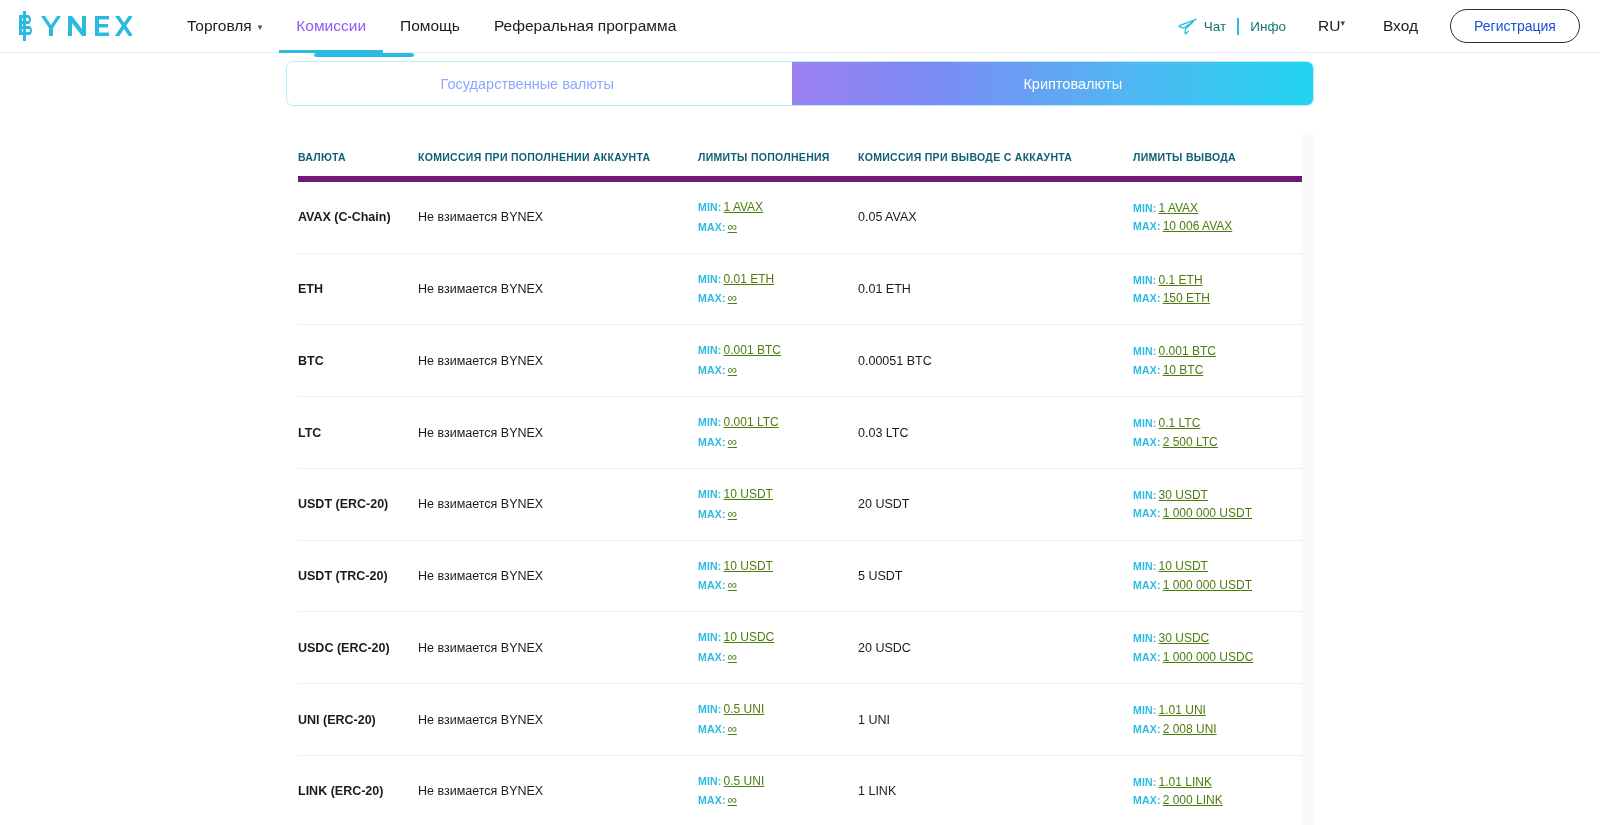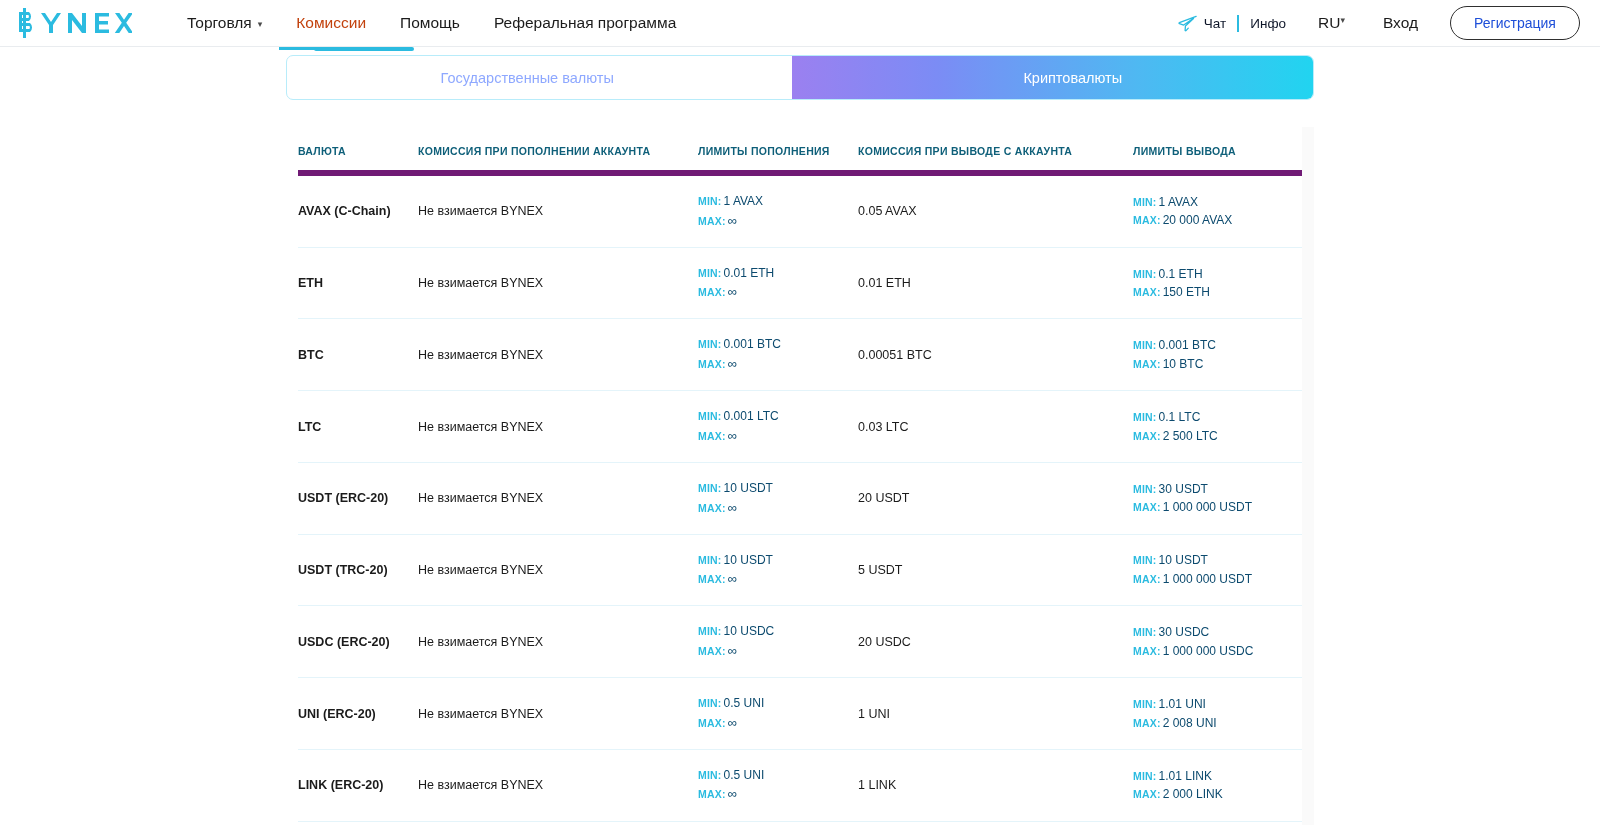--- a/index.html
+++ b/index.html
@@ -10,21 +10,21 @@
     overflow: hidden;
     background: #ffffff;
     font-family: "Liberation Sans", "DejaVu Sans", sans-serif;
     color: #1b1b1b;
     -webkit-font-smoothing: antialiased;
   }
 
   
   .header {
     position: relative;
-    height: 47px;
+    height: 53px;
     display: flex;
     align-items: center;
     background: #ffffff;
     border-bottom: 1px solid #e9ecef;
     padding: 0 20px 0 8px;
   }
   .logo {
     display: flex;
     align-items: center;
     height: 53px;
@@ -52,41 +52,41 @@
     white-space: nowrap;
   }
   .nav-item .caret {
     margin-left: 6px;
     font-size: 9px;
     line-height: 1;
     position: relative;
     top: 1px;
     color: #4a4a4a;
   }
-  .nav-item.active { color: #c2410c; }
+  .nav-item.active { color: #8b5cf6; }
   .nav-item.active::after {
     content: "";
     position: absolute;
     left: 0; right: 0; bottom: 0;
     height: 3px;
     background: #2bbbe0;
   }
 
   .header-right {
     margin-left: auto;
     display: flex;
     align-items: center;
     gap: 0;
   }
   .chat-group {
     display: flex;
     align-items: center;
     gap: 7px;
     font-size: 13.5px;
-    color: #0f172a;
+    color: #0f766e;
     margin-right: 18px;
   }
   .chat-group .tg-icon { display: flex; align-items: center; }
   .chat-link { cursor: pointer; }
   .chat-sep {
     width: 2px;
     height: 17px;
     background: #2bbbe0;
     margin: 0 4px;
   }
@@ -220,21 +220,21 @@
   td.fee { font-size: 12.5px; color: #2e2e2e; }
   td.lim { line-height: 1.55; }
   .lim-line { white-space: nowrap; font-size: 12px; }
   .lim-lbl {
     color: #2bbbe0;
     font-size: 10.5px;
     font-weight: bold;
     letter-spacing: 0.2px;
     margin-right: 2px;
   }
-  .lim-val { color: #0c4a6e; }
+  .lim-val { color: #4d7c0f; text-decoration: underline; }
   .inf { font-size: 13px; letter-spacing: 0; }
 </style>
 </head>
 <body>
 
 <div class="header">
 
   <div class="logo">
     <svg width="118" height="30" viewBox="0 0 118 30" aria-hidden="true">
       <g fill="#2bbbe0">
@@ -328,21 +328,21 @@
             <tr>
               <td class="cur">AVAX (C-Chain)</td>
               <td class="fee">Не взимается BYNEX</td>
               <td class="lim">
                 <div class="lim-line"><span class="lim-lbl">MIN:</span><span class="lim-val">1 AVAX</span></div>
                 <div class="lim-line"><span class="lim-lbl">MAX:</span><span class="lim-val inf">∞</span></div>
               </td>
               <td class="fee">0.05 AVAX</td>
               <td class="lim">
                 <div class="lim-line"><span class="lim-lbl">MIN:</span><span class="lim-val">1 AVAX</span></div>
-                <div class="lim-line"><span class="lim-lbl">MAX:</span><span class="lim-val">20 000 AVAX</span></div>
+                <div class="lim-line"><span class="lim-lbl">MAX:</span><span class="lim-val">10 006 AVAX</span></div>
               </td>
             </tr>
             <tr>
               <td class="cur">ETH</td>
               <td class="fee">Не взимается BYNEX</td>
               <td class="lim">
                 <div class="lim-line"><span class="lim-lbl">MIN:</span><span class="lim-val">0.01 ETH</span></div>
                 <div class="lim-line"><span class="lim-lbl">MAX:</span><span class="lim-val inf">∞</span></div>
               </td>
               <td class="fee">0.01 ETH</td>

